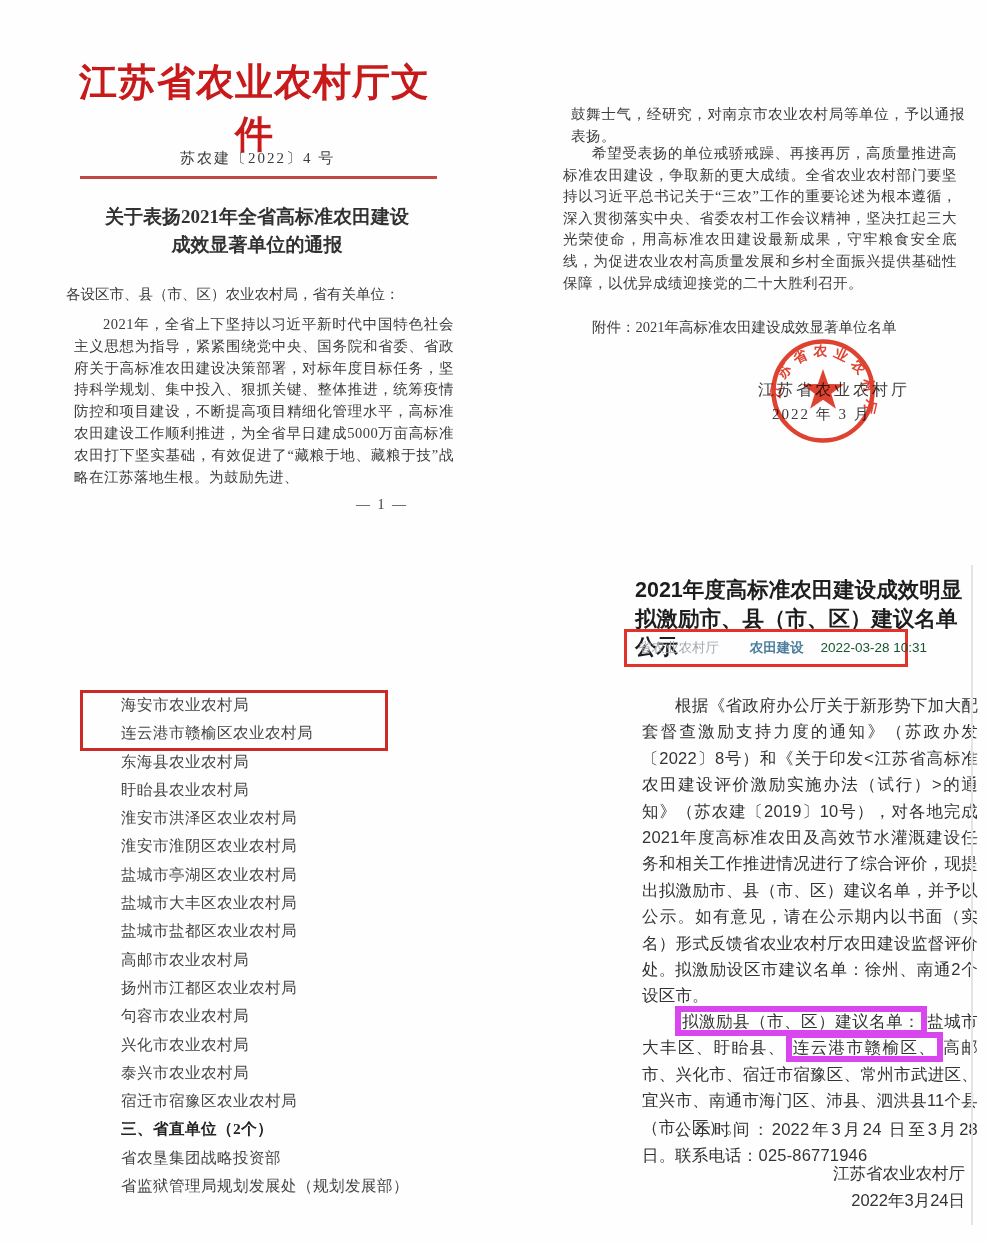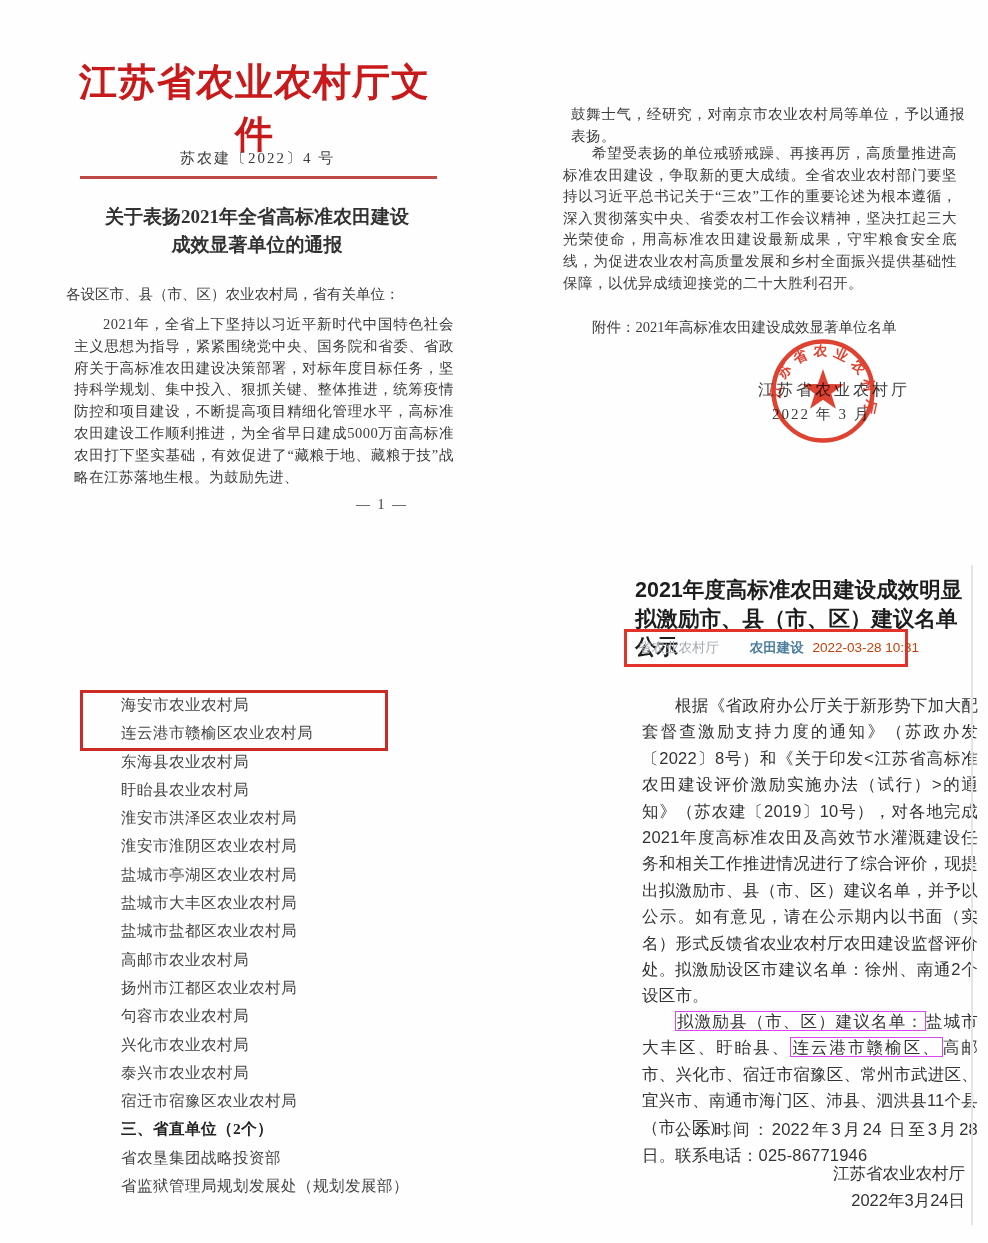--- a/index.html
+++ b/index.html
@@ -36,30 +36,30 @@
   .unit-heading{font-weight:bold;color:#222;}
   .list-box{left:80px;top:690px;width:302px;height:55px;border:3px solid #cc2a24;}
 
   
   .ann{font-family:"Liberation Sans","DejaVu Sans",sans-serif;}
   .ann-title{left:635px;top:576px;width:338px;font-size:21.5px;font-weight:700;line-height:28.5px;
              color:#1d1d1d;margin:0;}
   .ann-meta{left:638px;top:639px;font-size:13.5px;white-space:nowrap;}
   .ann-meta .src{color:#a2a9af;}
   .ann-meta .cat{color:#4c7f9e;font-weight:700;margin-left:27px;}
-  .ann-meta .time{color:#c2410c;margin-left:5px;}
+  .ann-meta .time{color:#14532d;margin-left:13px;}
   .meta-box{left:624px;top:629px;width:278px;height:32px;border:3px solid #e2332a;}
   .ann-p{width:336px;left:635px;font-size:16.5px;line-height:26.4px;text-align:justify;
          text-indent:2em;color:#333;margin:7px;letter-spacing:.2px;}
   .ann-p1{top:685px;}
   .ann-p2{top:949px;}
   .ann-p3{top:1001px;}
   .ann-p4{top:1109px;}
   .ann-p5{top:1135px;}
-  .rb{border:1px solid #d946ef;padding:0 1px;box-decoration-break:clone;-webkit-box-decoration-break:clone;}
+  .rb{border:6px solid #d946ef;padding:0 1px;box-decoration-break:clone;-webkit-box-decoration-break:clone;}
   .ann-sig{left:635px;top:1160px;width:330px;text-align:right;font-size:16.5px;line-height:27px;
            color:#333;padding-right:6px;}
   .ann-edge{left:971px;top:565px;width:2px;height:660px;background:#e4e4e4;}
 </style>
 </head>
 <body>
 
 <div class="canvas">
 
   <section>

